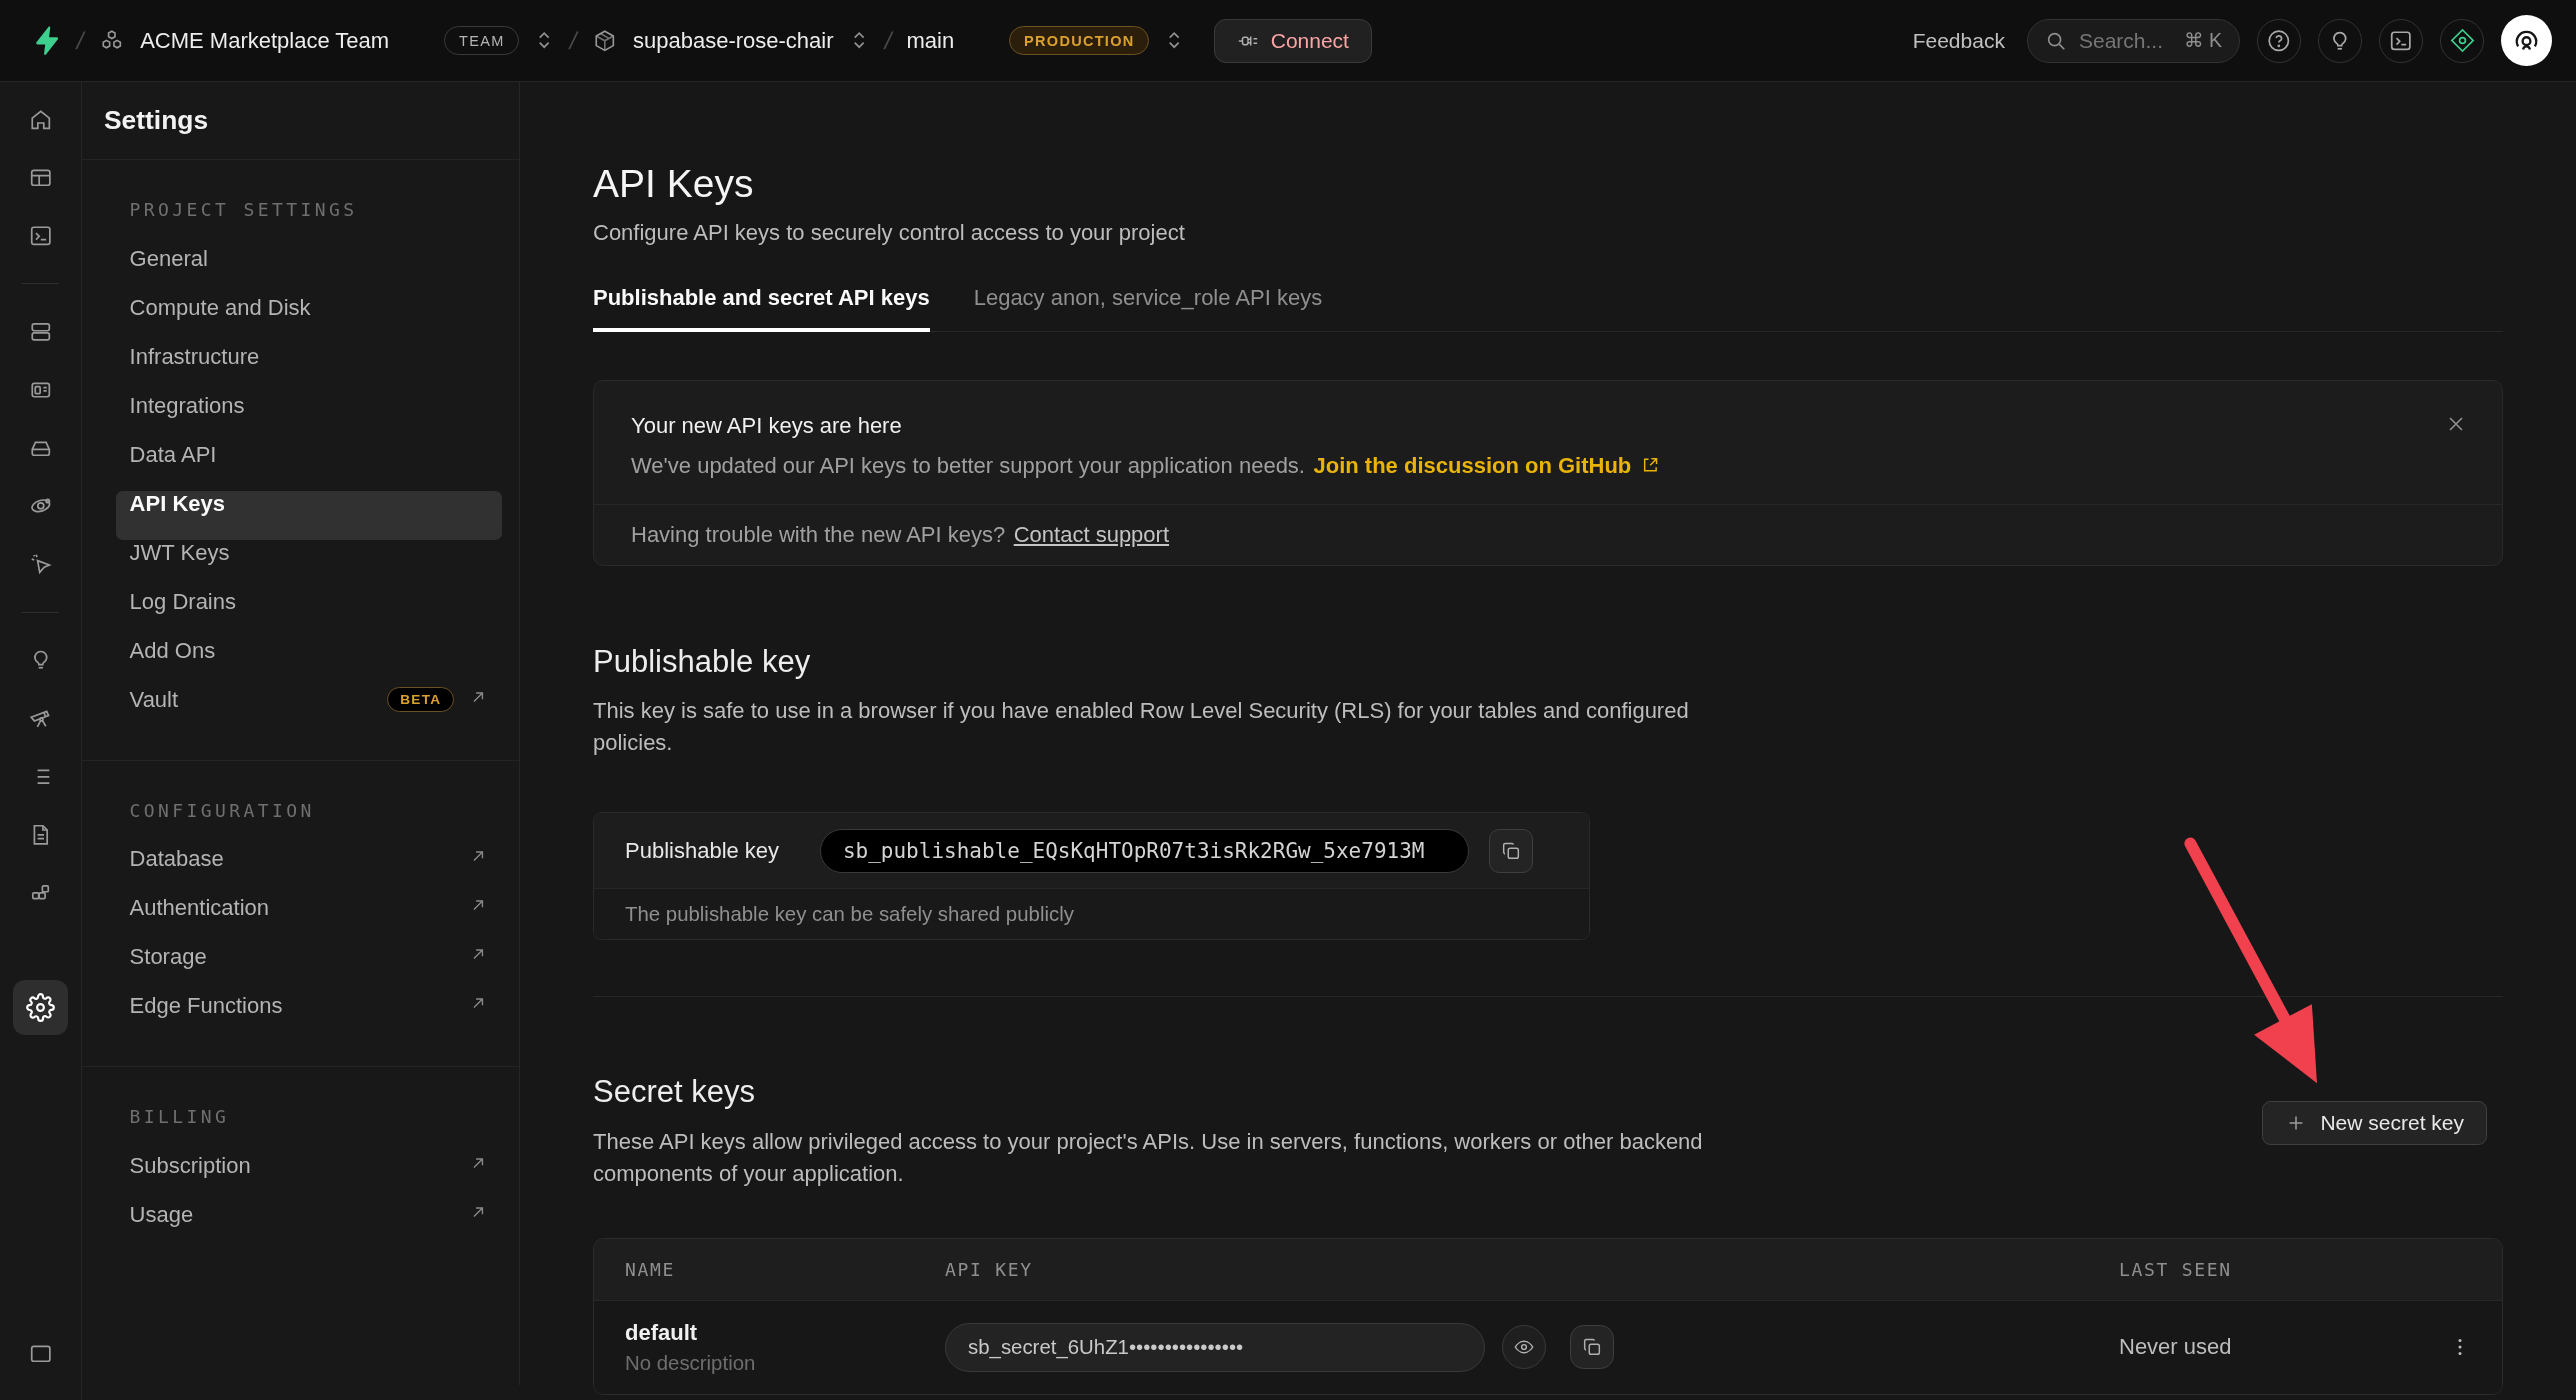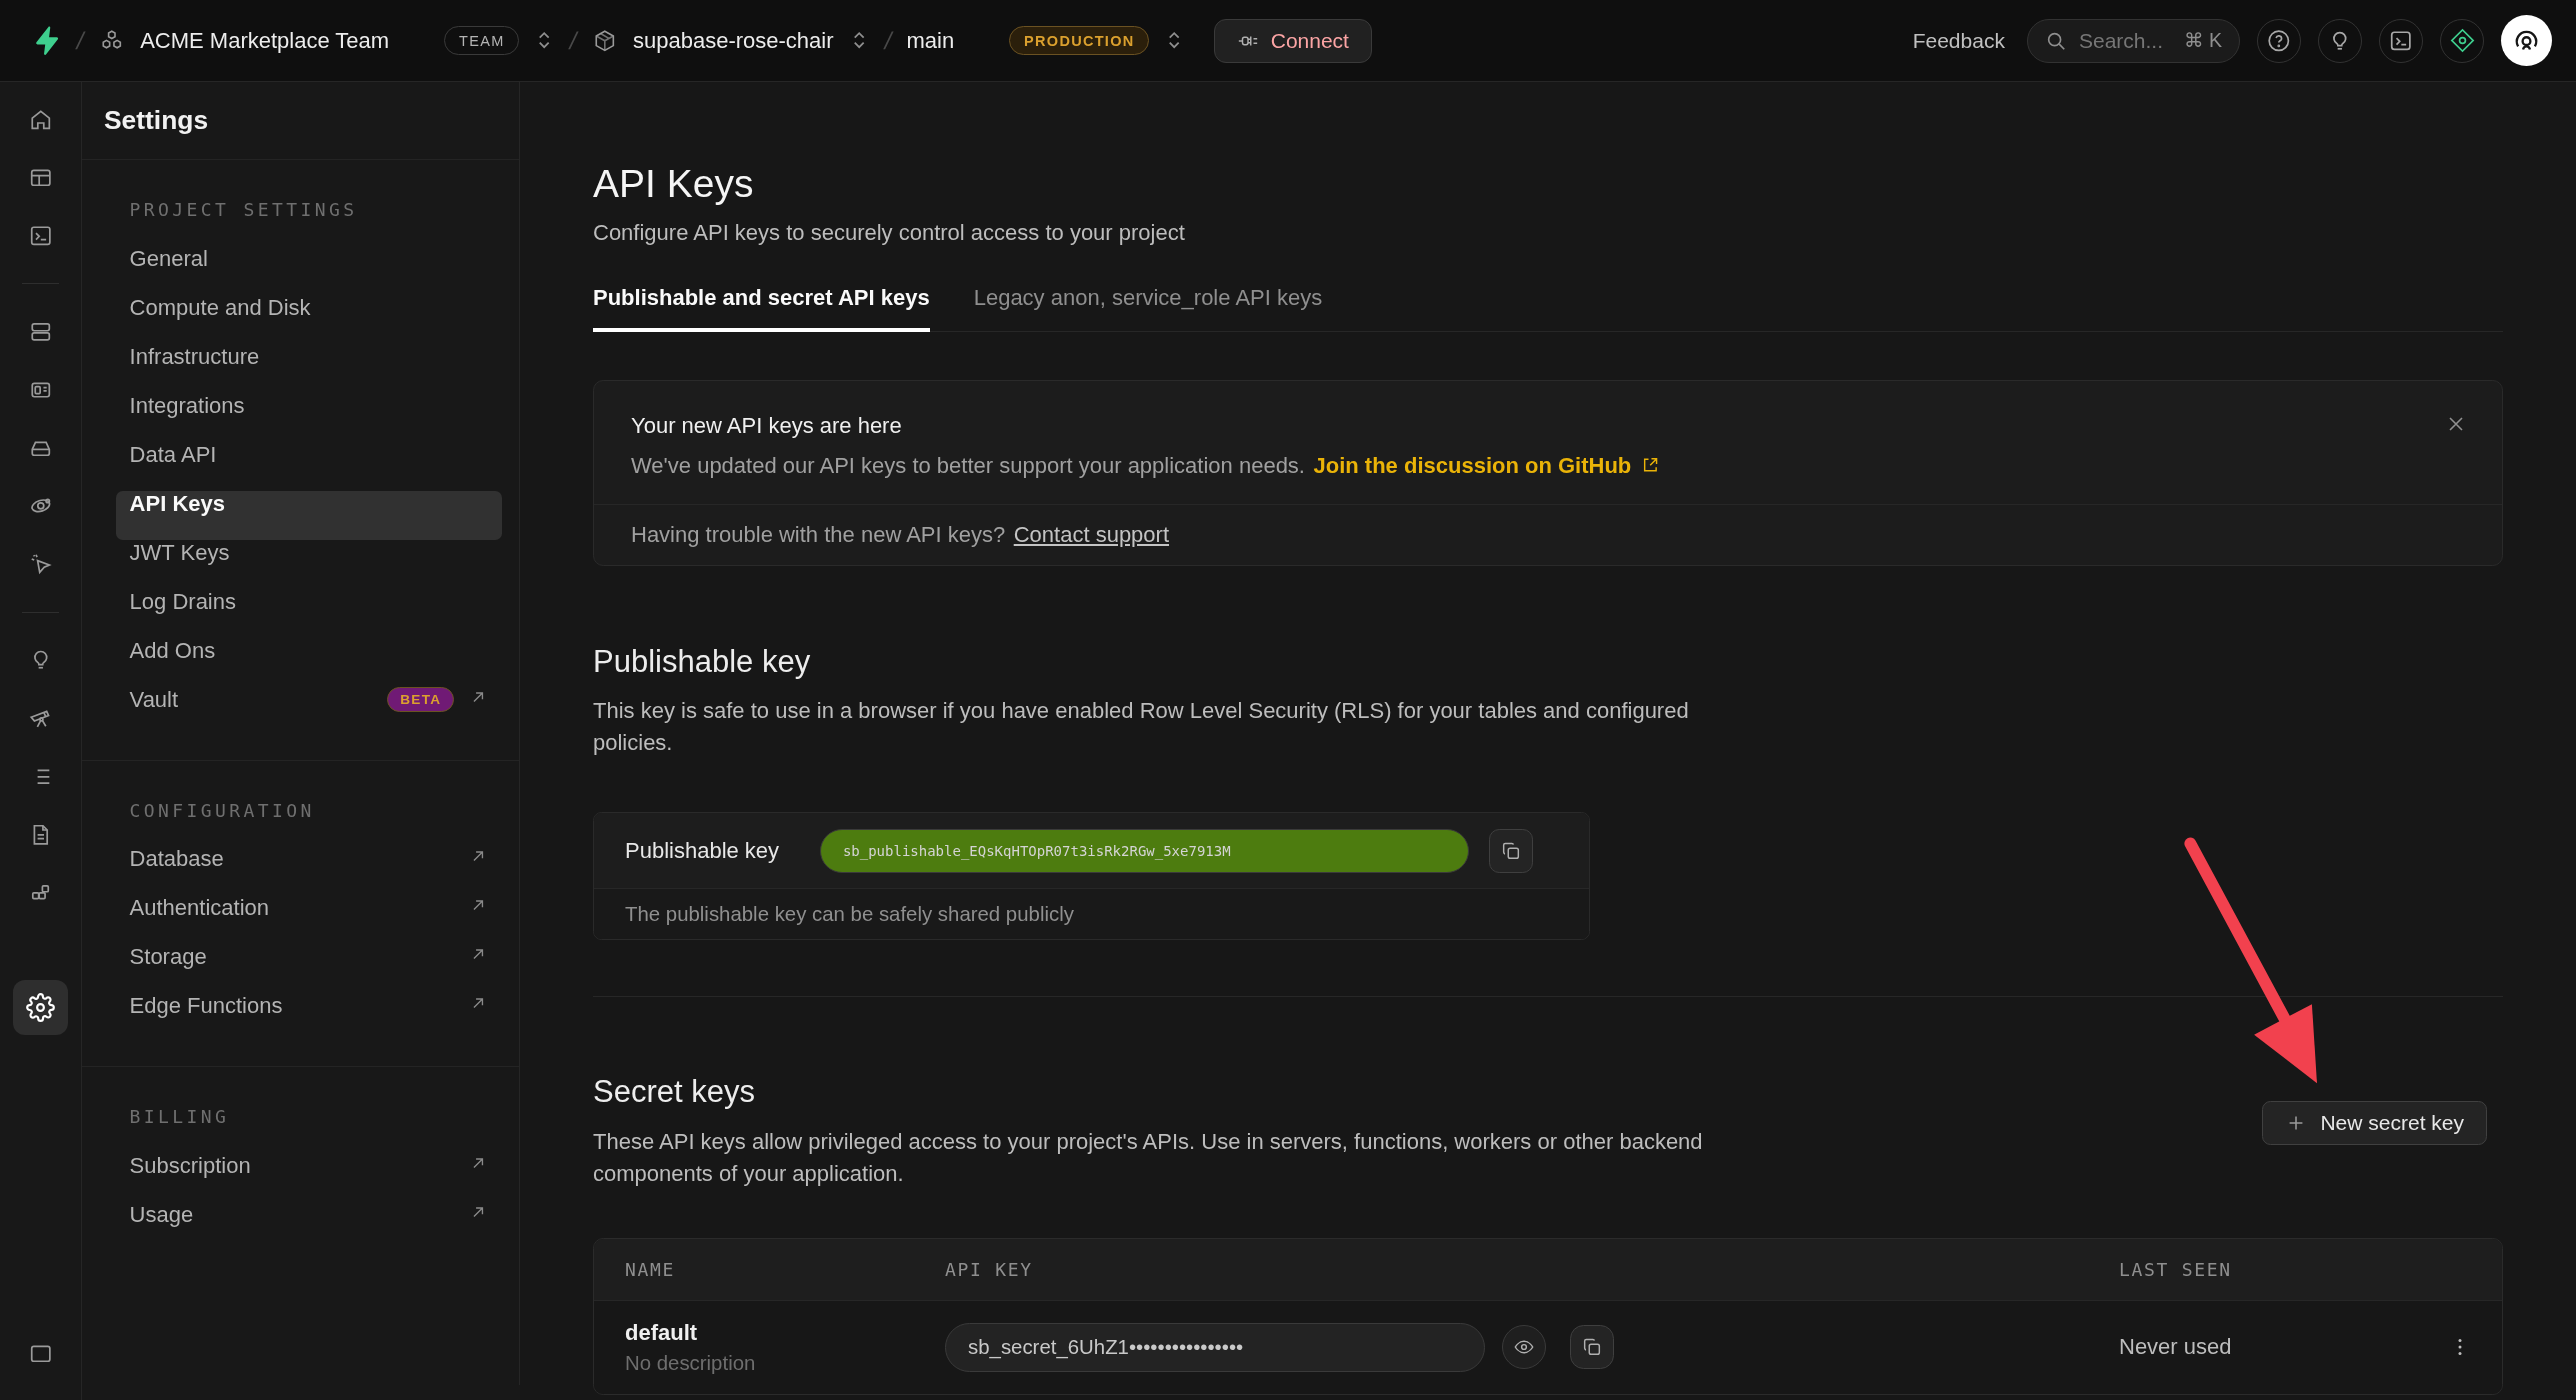--- a/index.html
+++ b/index.html
@@ -50,21 +50,21 @@
   .sb-title { font-size:26.4px; font-weight:600; color:#f2f2f2; }
   .sb-section { padding:39px 17px 24px 34px; border-bottom:0.9px solid #242424; }
   .sb-section:last-child { border-bottom:none; }
   .sb-heading { font-family:"DejaVu Sans Mono",monospace; font-size:18px; letter-spacing:3.4px;
                 color:#6f6f6f; margin-bottom:25.6px; padding-left:13.6px; }
   .sb-item { height:49px; display:flex; align-items:flex-start; gap:13.6px; padding:0 13.6px; border-radius:6.8px;
              font-size:22px; color:#b4b4b4; cursor:pointer; }
   .sb-item .grow { flex:1; }
   .sb-item.active { background:#313131; color:#fafafa; font-weight:600; }
   .sb-item .ext { color:#8a8a8a; display:flex; }
-  .badge.beta { background:#701a75; border:0.9px solid #6b5222; color:#dba02e; font-size:13.6px; font-weight:600; padding:4.3px 12px; }
+  .badge.beta { background:#000000; border:0.9px solid #6b5222; color:#dba02e; font-size:13.6px; font-weight:600; padding:4.3px 12px; }
 
   
   .content { position:absolute; top:82px; left:520px; right:0; bottom:0; background:#171717;
              padding:80px 73px 0 73px; overflow:hidden; }
   .page-title { font-size:39px; font-weight:500; color:#f5f5f5; }
   .page-sub { font-size:22px; color:#bdbdbd; margin-top:13.6px; }
 
   .tabs { display:flex; gap:44px; margin-top:39px; border-bottom:0.9px solid #272727; }
   .tab { font-size:22px; padding-bottom:20.4px; cursor:pointer; position:relative; color:#8f8f8f; }
   .tab.active { color:#fafafa; font-weight:600; }
@@ -80,23 +80,23 @@
   .banner-close { position:absolute; top:31px; right:34px; color:#8f8f8f; cursor:pointer; }
 
   .sect-h2 { font-size:31px; font-weight:500; color:#ededed; }
   .sect-desc { font-size:22px; line-height:32px; color:#bdbdbd; margin-top:15.3px; }
   .pub-head { margin-top:78px; }
   .pub-desc { max-width:1124px; }
 
   .card { margin-top:53px; width:997px; border:0.9px solid #2a2a2a; border-radius:8.5px; overflow:hidden; }
   .card-row { background:#1d1d1d; display:flex; align-items:center; gap:20.4px; padding:15.3px 31px; }
   .card-label { font-size:22px; color:#e8e8e8; flex:none; margin-right:20.4px; }
-  .key-pill { background:#4d7c0f; border:0.9px solid #3a3a3a; border-radius:851px; height:44px; width:649px;
+  .key-pill { background:#000000; border:0.9px solid #3a3a3a; border-radius:851px; height:44px; width:649px;
               display:flex; align-items:center; padding:0 22px; font-family:"DejaVu Sans Mono",monospace;
-              font-size:14px; color:#d4d4d4; white-space:nowrap; overflow:hidden; }
+              font-size:21px; color:#d4d4d4; white-space:nowrap; overflow:hidden; }
   .sq-btn { width:44px; height:44px; border-radius:10.2px; background:#242424; border:0.9px solid #3f3f3f;
             display:flex; align-items:center; justify-content:center; color:#b0b0b0; cursor:pointer; flex:none; }
   .card-foot { background:#191919; border-top:0.9px solid #272727; padding:13.6px 31px; font-size:20.4px; color:#8f8f8f; }
 
   .hr { border:none; border-top:0.9px solid #272727; margin-top:56px; }
 
   .secret-head { margin-top:77px; position:relative; }
   .secret-desc { max-width:1159px; }
   .btn-new { position:absolute; right:16px; top:27px; height:44px; display:flex; align-items:center; gap:13.6px;
              padding:0 22px; background:#242424; border:0.9px solid #404040; border-radius:8.5px;

